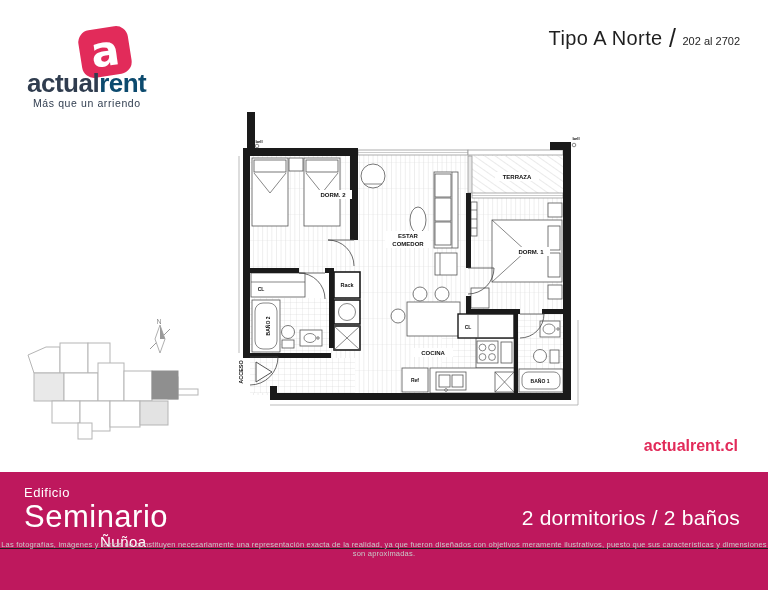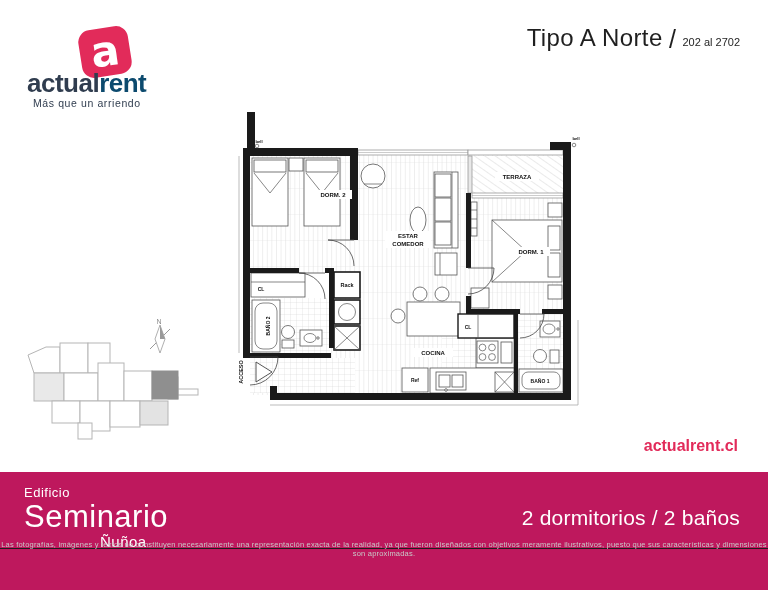--- a/index.html
+++ b/index.html
@@ -8,21 +8,21 @@
   
   .logo{position:absolute;left:24px;top:16px;width:180px;height:92px;}
   .logo-icon{position:absolute;left:56px;top:12px;width:50px;height:48px;border-radius:12px;
              transform:rotate(-9deg);display:flex;align-items:center;justify-content:center;}
   .logo-icon span{color:#fff;font-family:"DejaVu Sans",sans-serif;font-weight:bold;
                   font-size:42px;line-height:40px;transform:rotate(1deg);}
   .wordmark{position:absolute;left:3px;top:52px;font-size:26px;font-weight:bold;letter-spacing:-0.5px;}
   .tagline{position:absolute;left:9px;top:81px;font-size:10.5px;letter-spacing:0.6px;}
   
   .plan-title{position:absolute;right:28px;top:24px;text-align:right;color:#1f1f1f;white-space:nowrap;}
-  .plan-title .t1{font-size:24px;letter-spacing:0.4px;font-weight:500;}
+  .plan-title .t1{font-size:20px;letter-spacing:0.4px;font-weight:500;}
   .plan-title .slash{font-size:25px;font-weight:300;vertical-align:-2px;padding:0 2px;}
   .plan-title .t2{font-size:11px;font-weight:500;}
   
   .floorplan{position:absolute;left:230px;top:110px;}
   .keyplan{position:absolute;left:22px;top:315px;}
   .website{position:absolute;right:30px;top:437px;font-size:16px;font-weight:bold;text-decoration:none;}
   
   .footer{position:absolute;left:0;top:472px;width:768px;height:126px;background:#be185d;color:#fff;}
   .f-left{position:absolute;left:24px;top:13px;}
   .f-edificio{font-size:13px;letter-spacing:0.5px;}

